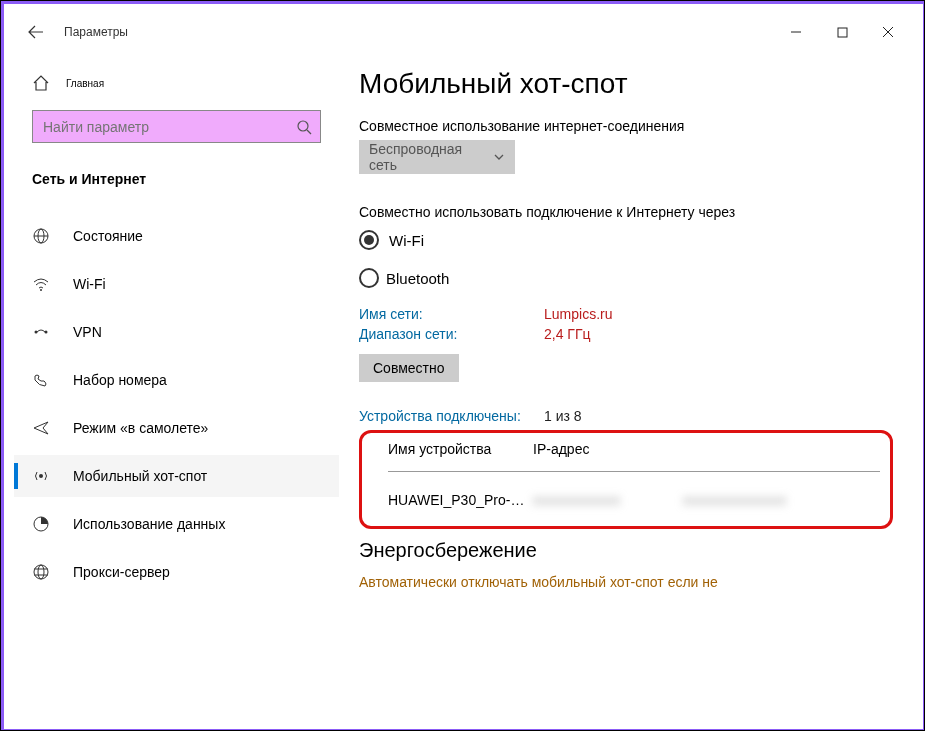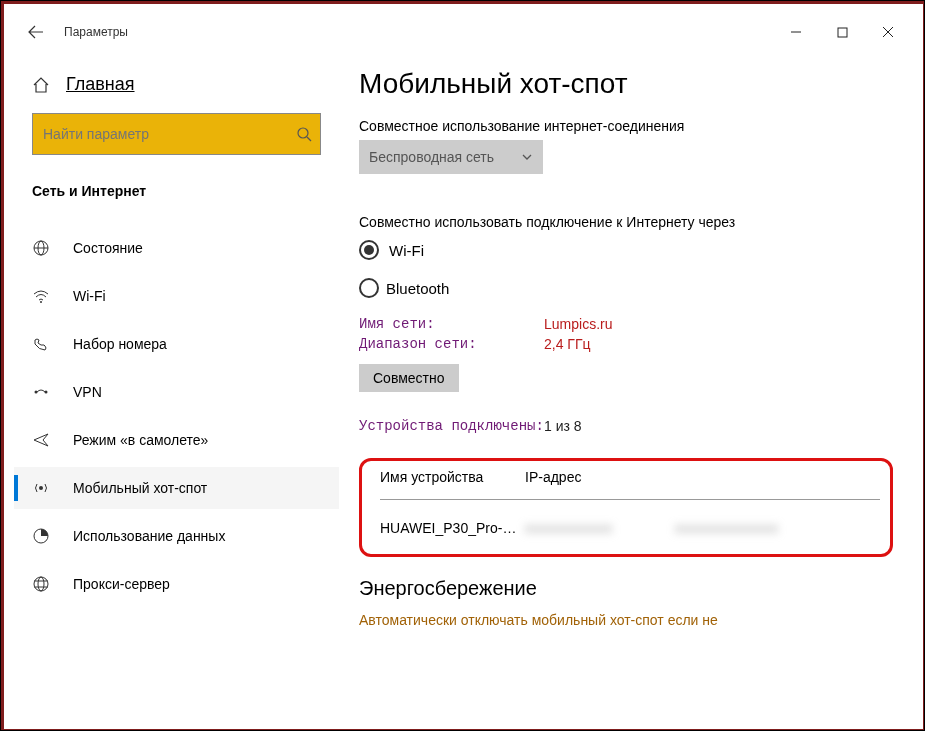--- a/index.html
+++ b/index.html
@@ -1,51 +1,51 @@
 <!DOCTYPE html>
 <html><head>
 <meta charset="utf-8">
 <style>
   * { box-sizing: border-box; margin: 0; padding: 0; }
   body { font-family: "Segoe UI", Arial, sans-serif; background: #fff; color: #000; width: 925px; height: 731px; overflow: hidden; position: relative; border: 1px solid #000;}
-  .outer { border: 3px solid #7f1d1d; width: 925px; height: 731px; position: relative; overflow: hidden;}
+  .outer { border: 3px solid #8b5cf6; width: 925px; height: 731px; position: relative; overflow: hidden;}
   .win { position: absolute; inset: 10px; background: #fff; }
   .titlebar { height: 36px; display: flex; align-items: center; padding: 0 2px; }
   .tb-left { display: flex; align-items: center; gap: 18px; padding-left: 10px; font-size: 12px; color: #333; }
   .tb-back { width: 20px; height: 20px; display:flex;align-items:center;justify-content:center; }
   .tb-ctrl { margin-left: auto; display: flex; }
   .tb-btn { width: 46px; height: 30px; display:flex;align-items:center;justify-content:center; font-size:14px; color:#222;}
   .body { position: absolute; top: 42px; bottom:0; left:0; right:0; display:flex; }
   .sidebar { width: 325px; padding: 10px 0 0 0; }
-  .home { display:flex; align-items:center; gap:16px; padding: 8px 0 8px 18px; font-size:18px; margin-bottom:10px;text-decoration:underline;}
-  .search { margin: 4px 18px 20px 18px; border:1px solid #888; height:42px; display:flex; align-items:center; padding:0 8px 0 10px; background:#eab308;}
+  .home { display:flex; align-items:center; gap:16px; padding: 8px 0 8px 18px; font-size:10px; margin-bottom:10px;}
+  .search { margin: 4px 18px 20px 18px; border:1px solid #888; height:33px; display:flex; align-items:center; padding:0 8px 0 10px; background:#f0abfc;}
   .search input { border:none; outline:none; font-size:14px; flex:1; background:transparent; }
   .search-icon { color:#555; }
   .cat { padding: 8px 0 8px 18px; font-size:14px; font-weight:600; margin-bottom:20px;}
   .nav-item { display:flex; align-items:center; gap:23px; padding: 12px 0 12px 18px; font-size:14px; position:relative; margin-bottom:6px;}
   .nav-item.active::before { content:""; position:absolute; left:0; top:8px; bottom:8px; width:4px; background:#0078d7;}
   .nav-item.active { background:#f5f5f5; }
   .nav-icon { width:18px; height:18px; display:flex;align-items:center;justify-content:center; color:#333;}
   .content { flex:1; padding: 12px 20px 0 20px; overflow:hidden; position:relative;}
   .page-title { font-size:28px; font-weight:400; margin-bottom:18px; }
   .sec-label { font-size:14px; margin-bottom:6px; }
-  .dropdown { width:184px; height:34px; background:#ccc; display:flex; align-items:center; padding:0 10px; font-size:14px; color:#555; margin-bottom:40px; justify-content:space-between;}
+  .dropdown { width:156px; height:34px; background:#ccc; display:flex; align-items:center; padding:0 10px; font-size:14px; color:#555; margin-bottom:30px; justify-content:space-between;}
   .radio-row { display:flex; align-items:center; gap:10px; font-size:15px; margin:10px 0 18px 0;}
   .radio { width:20px;height:20px;border:2px solid #333;border-radius:50%;display:flex;align-items:center;justify-content:center;}
   .radio.checked::after { content:""; width:10px;height:10px;background:#333;border-radius:50%;}
   .kv { display:flex; font-size:14px; margin:4px 0;}
-  .kv .k { width:185px; color:#701a75;font-family:Liberation Mono, monospace;}
+  .kv .k { width:185px; color:#0369a1;}
   .kv .v { color:#b91c1c;}
   .btn { display:inline-block; background:#ccc; padding:6px 14px; font-size:14px; margin-top:8px; margin-bottom:22px;}
-  .highlight-box { border:3px solid #d11; border-radius:12px; padding:8px 10px 18px 18px; margin-top:24px;}
+  .highlight-box { border:3px solid #d11; border-radius:12px; padding:8px 10px 18px 26px; margin-top:6px;}
   .tbl-head { display:flex; font-size:14px; padding-bottom:14px; border-bottom:1px solid #999;}
   .col1 { width:145px;} .col2 { width:150px;} .col3 { flex:1;}
   .tbl-row { display:flex; font-size:14px; padding-top:20px;}
   .blur { filter: blur(4px); color:#999; letter-spacing:1px;}
-  .section-h2 { font-size:20px; font-weight:400; margin-top:20px;}
+  .section-h2 { font-size:20px; font-weight:400; margin-top:10px;}
   .cutoff { font-size:14px; margin-top:12px; color:#a16207;}
   svg { display:block; }
 </style>
 </head>
 <body>
 
 <div class="outer">
 <div class="win">
 
   <div class="titlebar">
@@ -117,35 +117,35 @@
                 <path d="M2 7 Q9 1 16 7 M4 10 Q9 5 14 10 M7 13 Q9 11 11 13" stroke="#333" fill="none"></path>
                 <circle cx="9" cy="15" r="1" fill="#333"></circle>
               </svg>
         </span>
         <span>Wi-Fi</span>
       </div>
 
       <div class="nav-item">
         <span class="nav-icon">
           <svg width="18" height="18" viewBox="0 0 18 18">
-                <path d="M3 5 Q5 3 7 5 L6 8 Q9 11 12 10 L13 11 Q15 13 13 15 Q7 15 3 9 Q3 7 3 5" stroke="#333" fill="none"></path>
-              </svg>
-        </span>
-        <span>Набор номера</span>
-      </div>
-
-      <div class="nav-item">
-        <span class="nav-icon">
-          <svg width="18" height="18" viewBox="0 0 18 18">
                 <circle cx="4" cy="9" r="1.5" fill="#333"></circle>
                 <circle cx="14" cy="9" r="1.5" fill="#333"></circle>
                 <path d="M5 9 Q9 5 13 9" stroke="#333" fill="none"></path>
               </svg>
         </span>
         <span>VPN</span>
+      </div>
+
+      <div class="nav-item">
+        <span class="nav-icon">
+          <svg width="18" height="18" viewBox="0 0 18 18">
+                <path d="M3 5 Q5 3 7 5 L6 8 Q9 11 12 10 L13 11 Q15 13 13 15 Q7 15 3 9 Q3 7 3 5" stroke="#333" fill="none"></path>
+              </svg>
+        </span>
+        <span>Набор номера</span>
       </div>
 
       <div class="nav-item">
         <span class="nav-icon">
           <svg width="18" height="18" viewBox="0 0 18 18">
                 <path d="M2 9 L16 3 L11 9 L16 15 L2 9" stroke="#333" fill="none"></path>
               </svg>
         </span>
         <span>Режим «в самолете»</span>
       </div>

